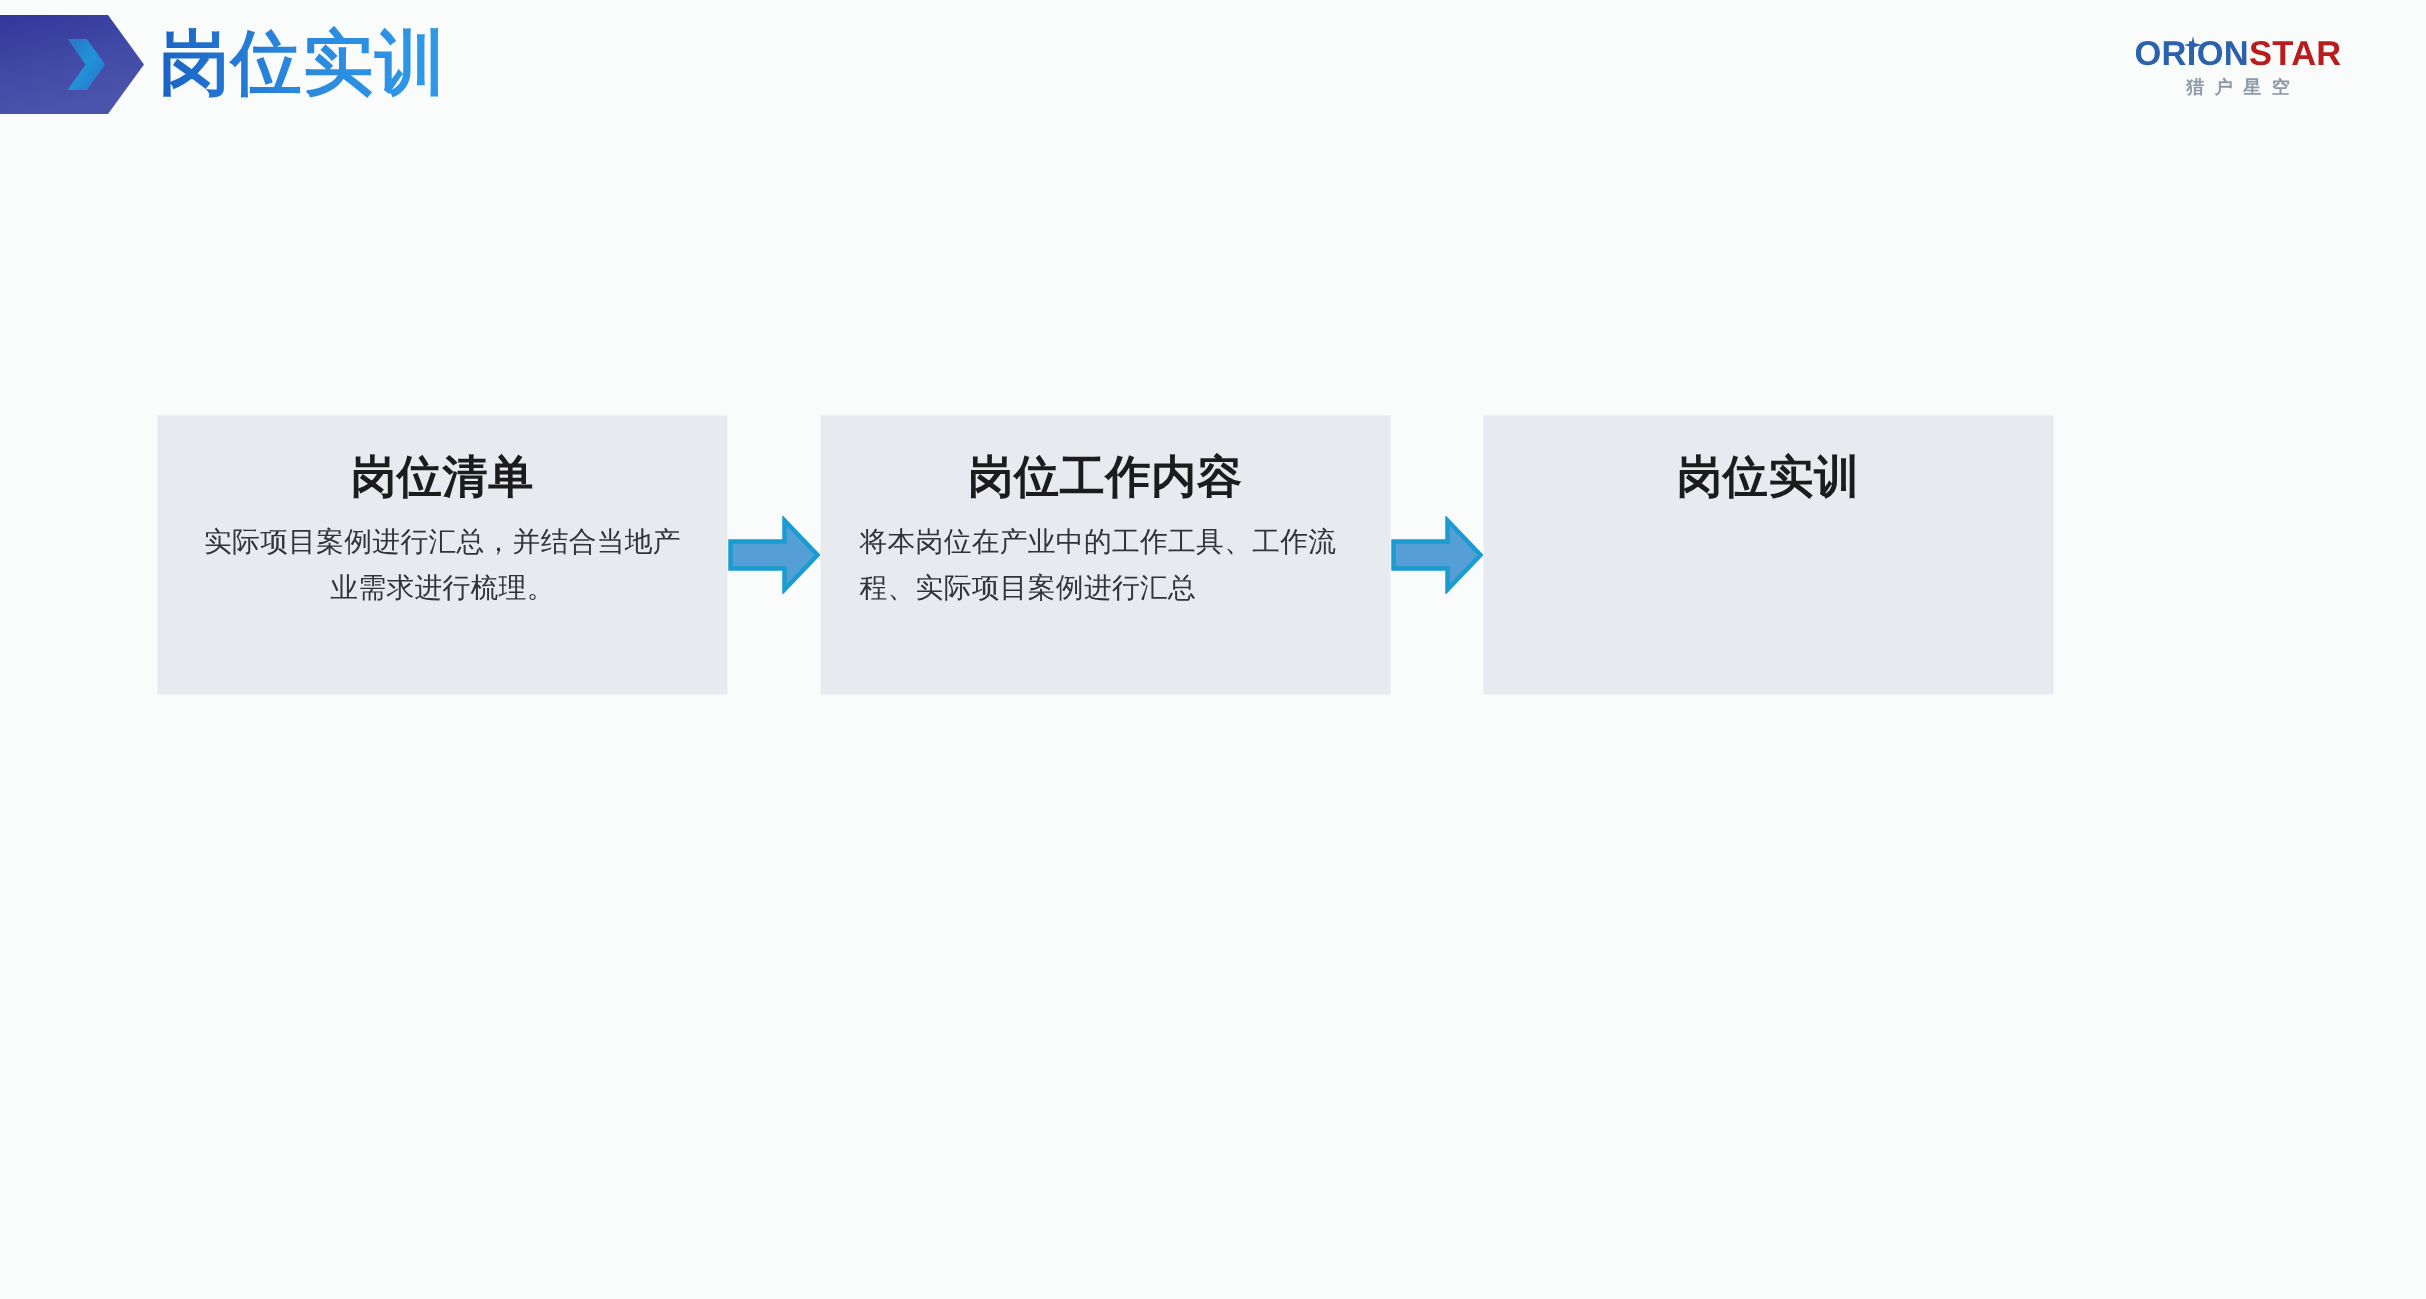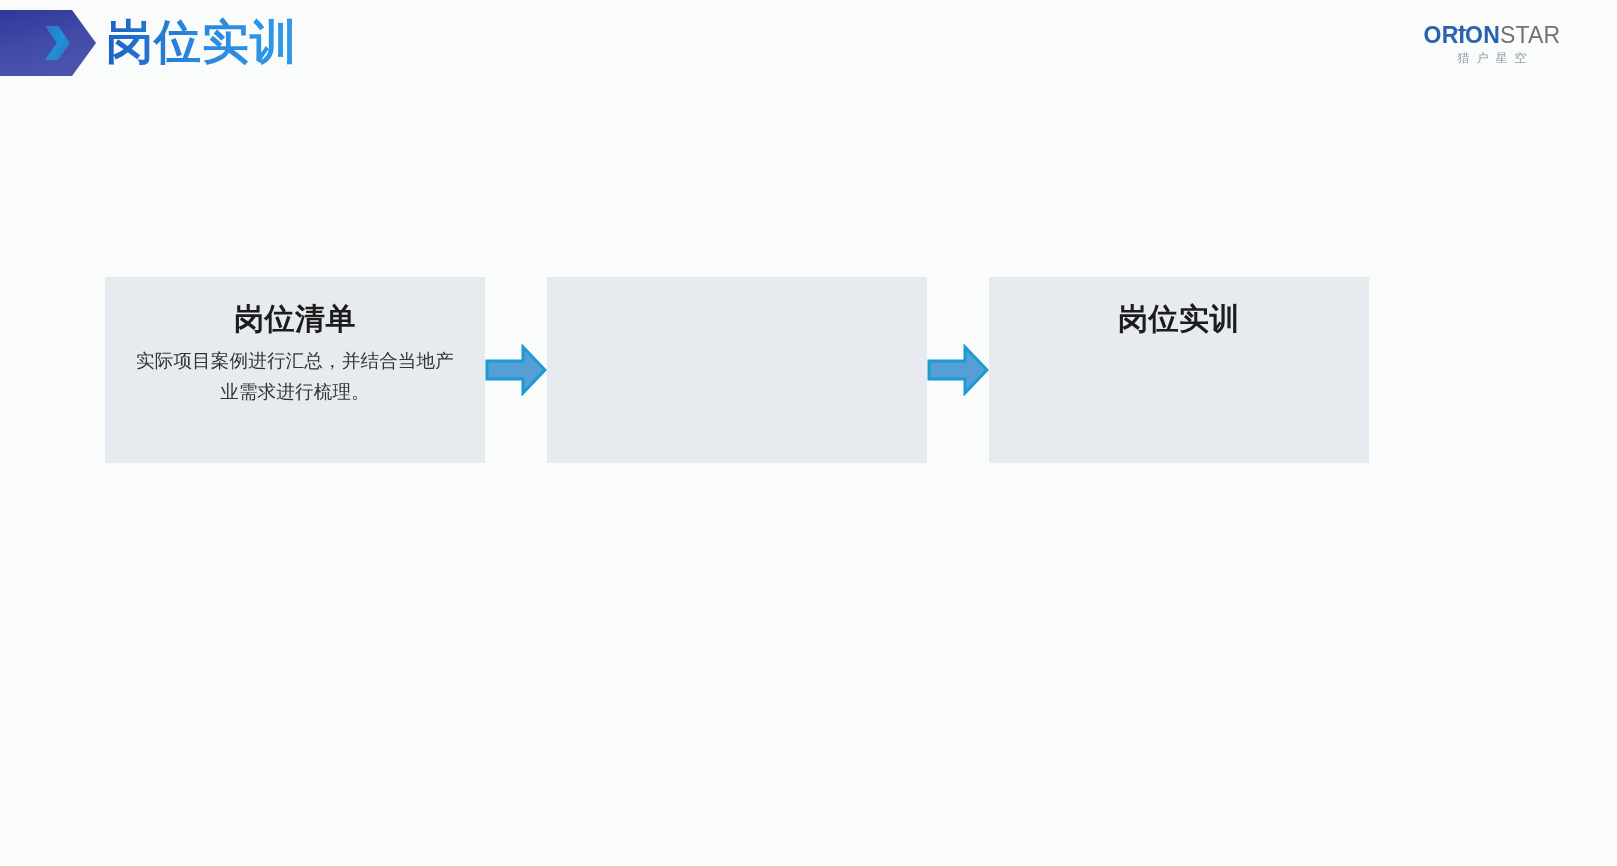--- a/index.html
+++ b/index.html
@@ -63,39 +63,40 @@
     line-height: 26px;
     letter-spacing: 0.2px;
     white-space: nowrap;
     display: block;
   }
   .logo-orion {
     font-weight: bold;
     color: #2b62ad;
   }
   .logo-star {
-    font-weight: normal;
-    color: #737373;
+    font-weight: bold;
+    color: #b91c1c;
   }
   .logo-spark {
     position: absolute;
     left: 57px;
     top: -7px;
     width: 12px;
     height: 12px;
   }
   .logo-cn {
     display: block;
     margin-top: 3px;
     font-size: 12px;
     line-height: 15px;
     letter-spacing: 7px;
     color: #8e9aa8;
     padding-left: 7px;
     white-space: nowrap;
+    font-weight: bold;
   }
 
   
   .flow {
     position: absolute;
     left: 105px;
     top: 277px;
     width: 1157px;
     height: 186px;
     display: flex;
@@ -191,20 +192,22 @@
 
   <div class="connector">
     <span class="arrow-icon">
       <svg width="62" height="52" viewBox="0 0 62 52" xmlns="http://www.w3.org/2000/svg">
         <path d="M2 17 H38 V3 L60 26 L38 49 V35 H2 Z" fill="#559fd6" stroke="#1b9cd0" stroke-width="3" stroke-linejoin="miter"></path>
       </svg>
     </span>
   </div>
 
   <div class="card card-2">
+    <div class="card-title">岗位工作内容</div>
+    <div class="card-body">将本岗位在产业中的工作工具、工作流程、实际项目案例进行汇总</div>
   </div>
 
   <div class="connector">
     <span class="arrow-icon">
       <svg width="62" height="52" viewBox="0 0 62 52" xmlns="http://www.w3.org/2000/svg">
         <path d="M2 17 H38 V3 L60 26 L38 49 V35 H2 Z" fill="#559fd6" stroke="#1b9cd0" stroke-width="3" stroke-linejoin="miter"></path>
       </svg>
     </span>
   </div>
 

